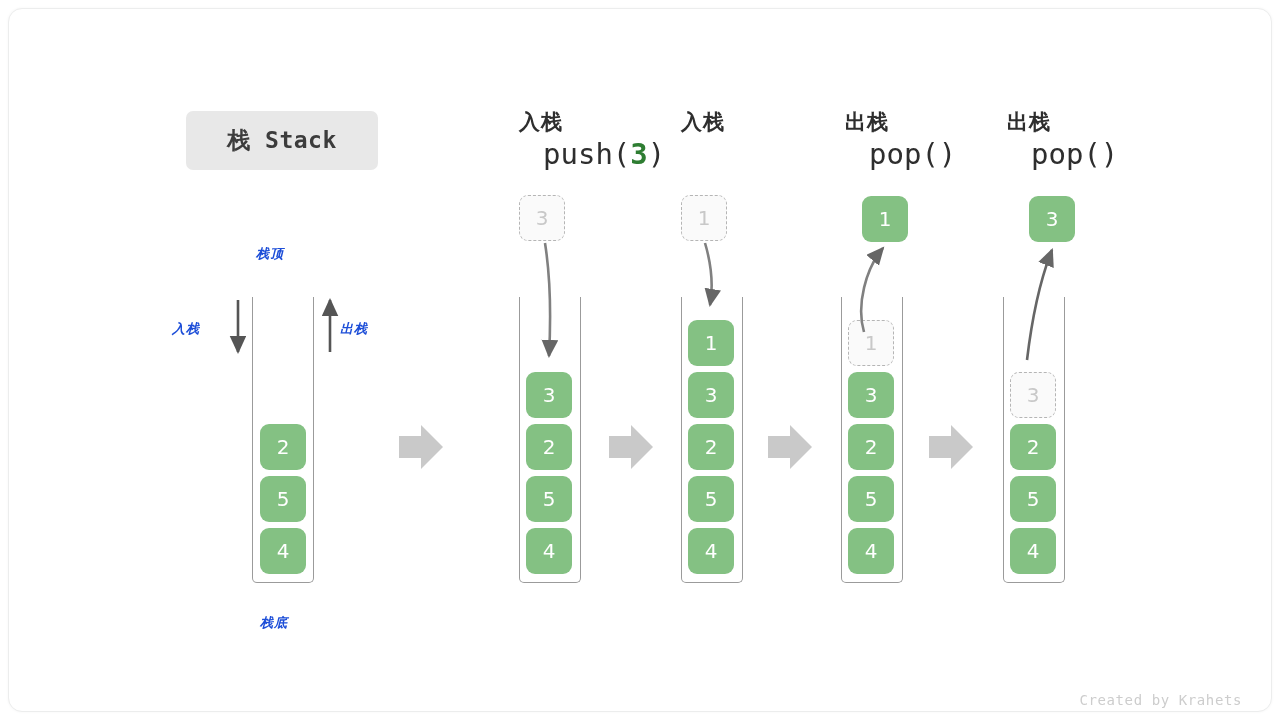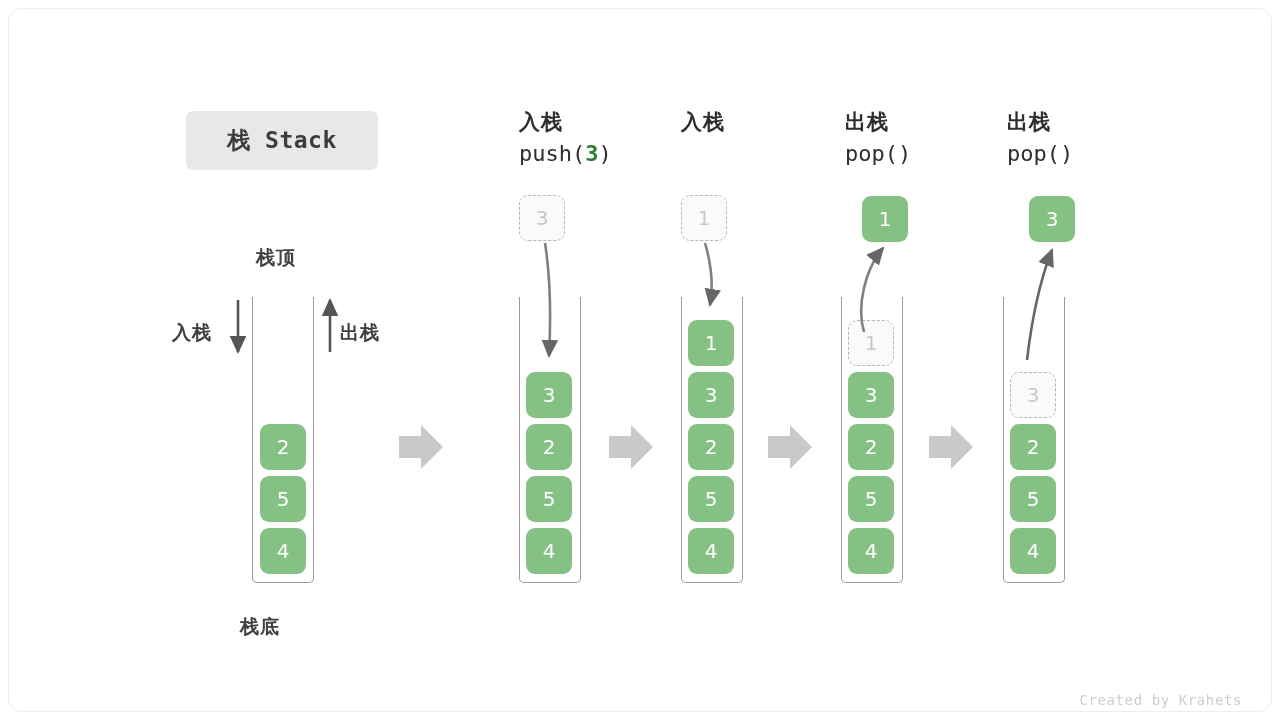--- a/index.html
+++ b/index.html
@@ -56,25 +56,26 @@
   }
   .col-header .cn {
     font-family: "DejaVu Sans", "Liberation Sans", sans-serif;
     font-size: 21px;
     font-weight: 700;
     line-height: 30px;
     letter-spacing: 1px;
   }
   .col-header .code {
     font-family: "DejaVu Sans Mono", "Liberation Mono", monospace;
-    font-size: 22px;
+    font-size: 29px;
     font-weight: 400;
     line-height: 34px;
     color: #2e2e2e;
     white-space: pre;
+    margin-left: 24px;
   }
   .col-header .code .arg {
     color: #2e7d32;
     font-weight: 700;
   }
 
   
   .stack {
     position: absolute;
     width: 62px;
@@ -106,25 +107,26 @@
   .box.ghost {
     background: #fafafa;
     color: #c8c8c8;
     border: 1.6px dashed #b5b5b5;
   }
 
   
   .label-cn {
     position: absolute;
     font-family: "DejaVu Sans", "Liberation Sans", sans-serif;
-    font-size: 19px;
-    font-weight: 700;
-    color: #404040;
+    font-size: 13px;
+    font-weight: 700;
+    color: #1d4ed8;
     letter-spacing: 1px;
     white-space: nowrap;
+    font-style: italic;
   }
 
   
   .watermark {
     position: absolute;
     right: 38px;
     bottom: 12px;
     font-family: "DejaVu Sans Mono", "Liberation Mono", monospace;
     font-size: 14px;
     color: #cdcdcd;
@@ -142,21 +144,21 @@
 </style>
 </head>
 <body>
 
 <div id="canvas">
   <div class="card"></div>
 
   <div class="title-chip">栈 Stack</div>
 
   <div class="label-cn" style="left:256px; top:245px;">栈顶</div>
-  <div class="label-cn" style="left:240px; top:614px;">栈底</div>
+  <div class="label-cn" style="left:260px; top:614px;">栈底</div>
   <div class="label-cn" style="left:172px; top:320px;">入栈</div>
   <div class="label-cn" style="left:340px; top:320px;">出栈</div>
 
   <div class="stack" style="left:252px; top:297px; height:286px;"></div>
   <div class="box solid" style="left:260px; top:424px;">2</div>
   <div class="box solid" style="left:260px; top:476px;">5</div>
   <div class="box solid" style="left:260px; top:528px;">4</div>
 
   <div class="col-header" style="left:519px; top:107px;">
     <div class="cn">入栈</div>

